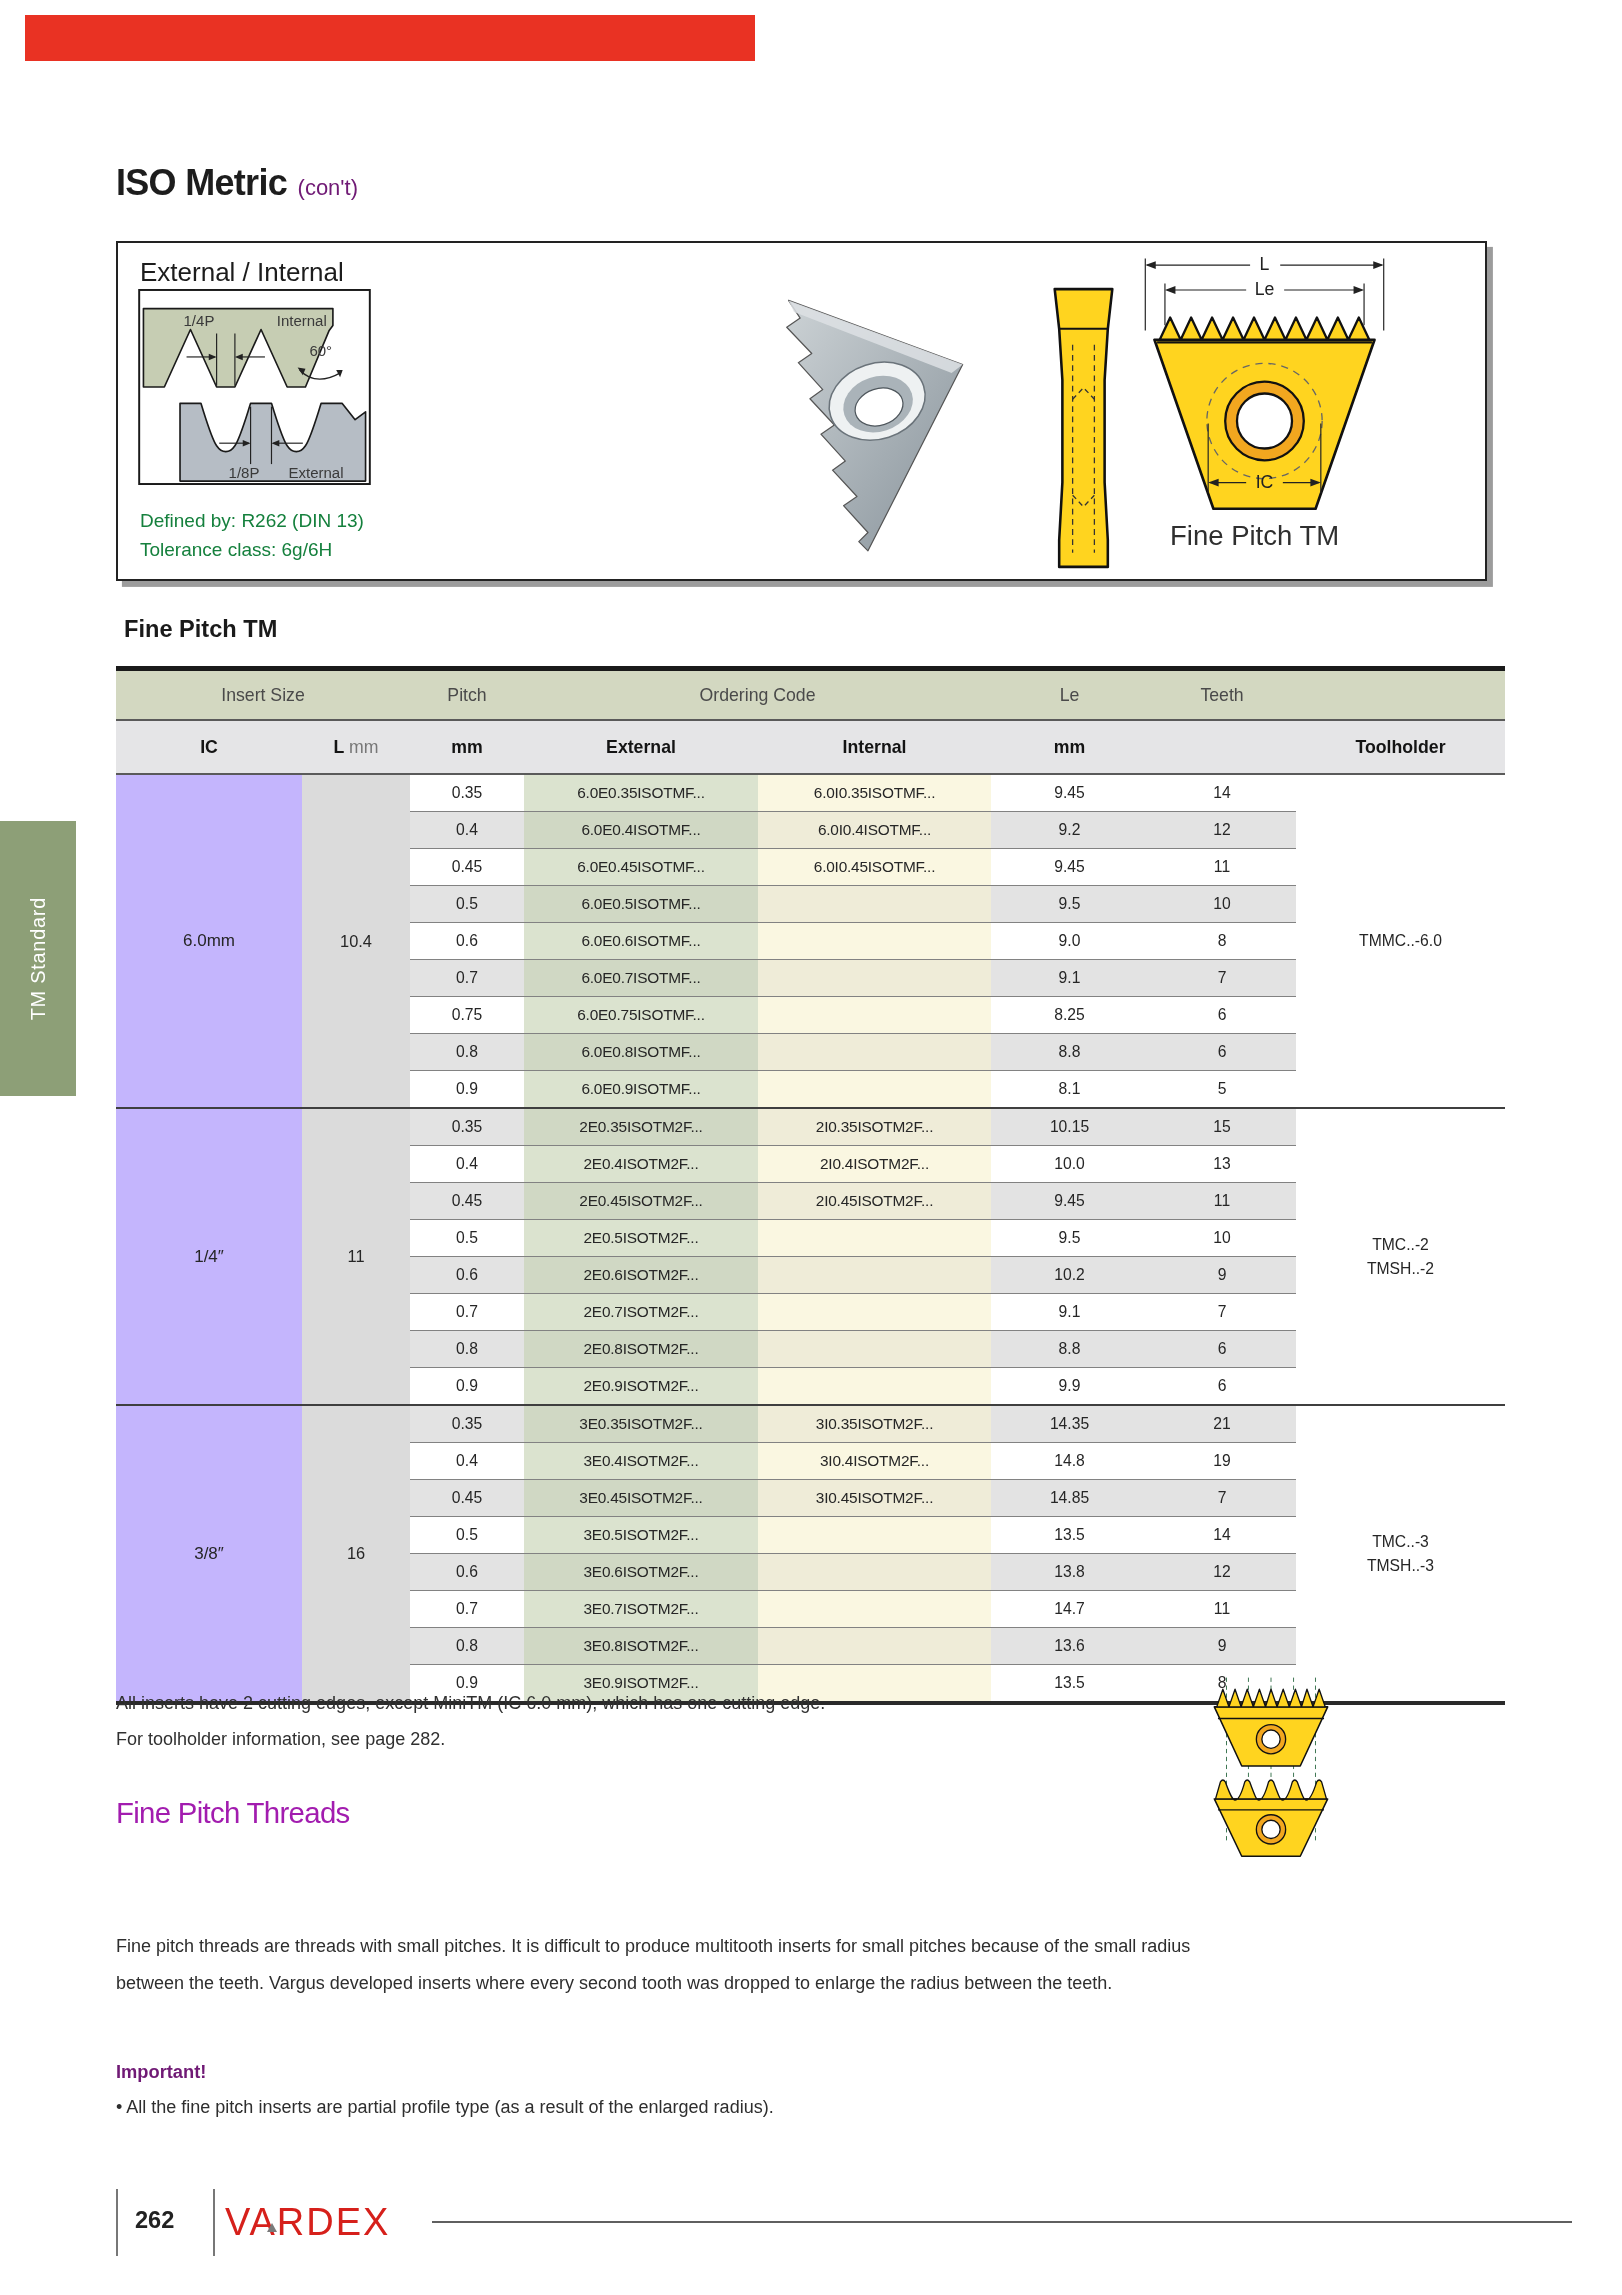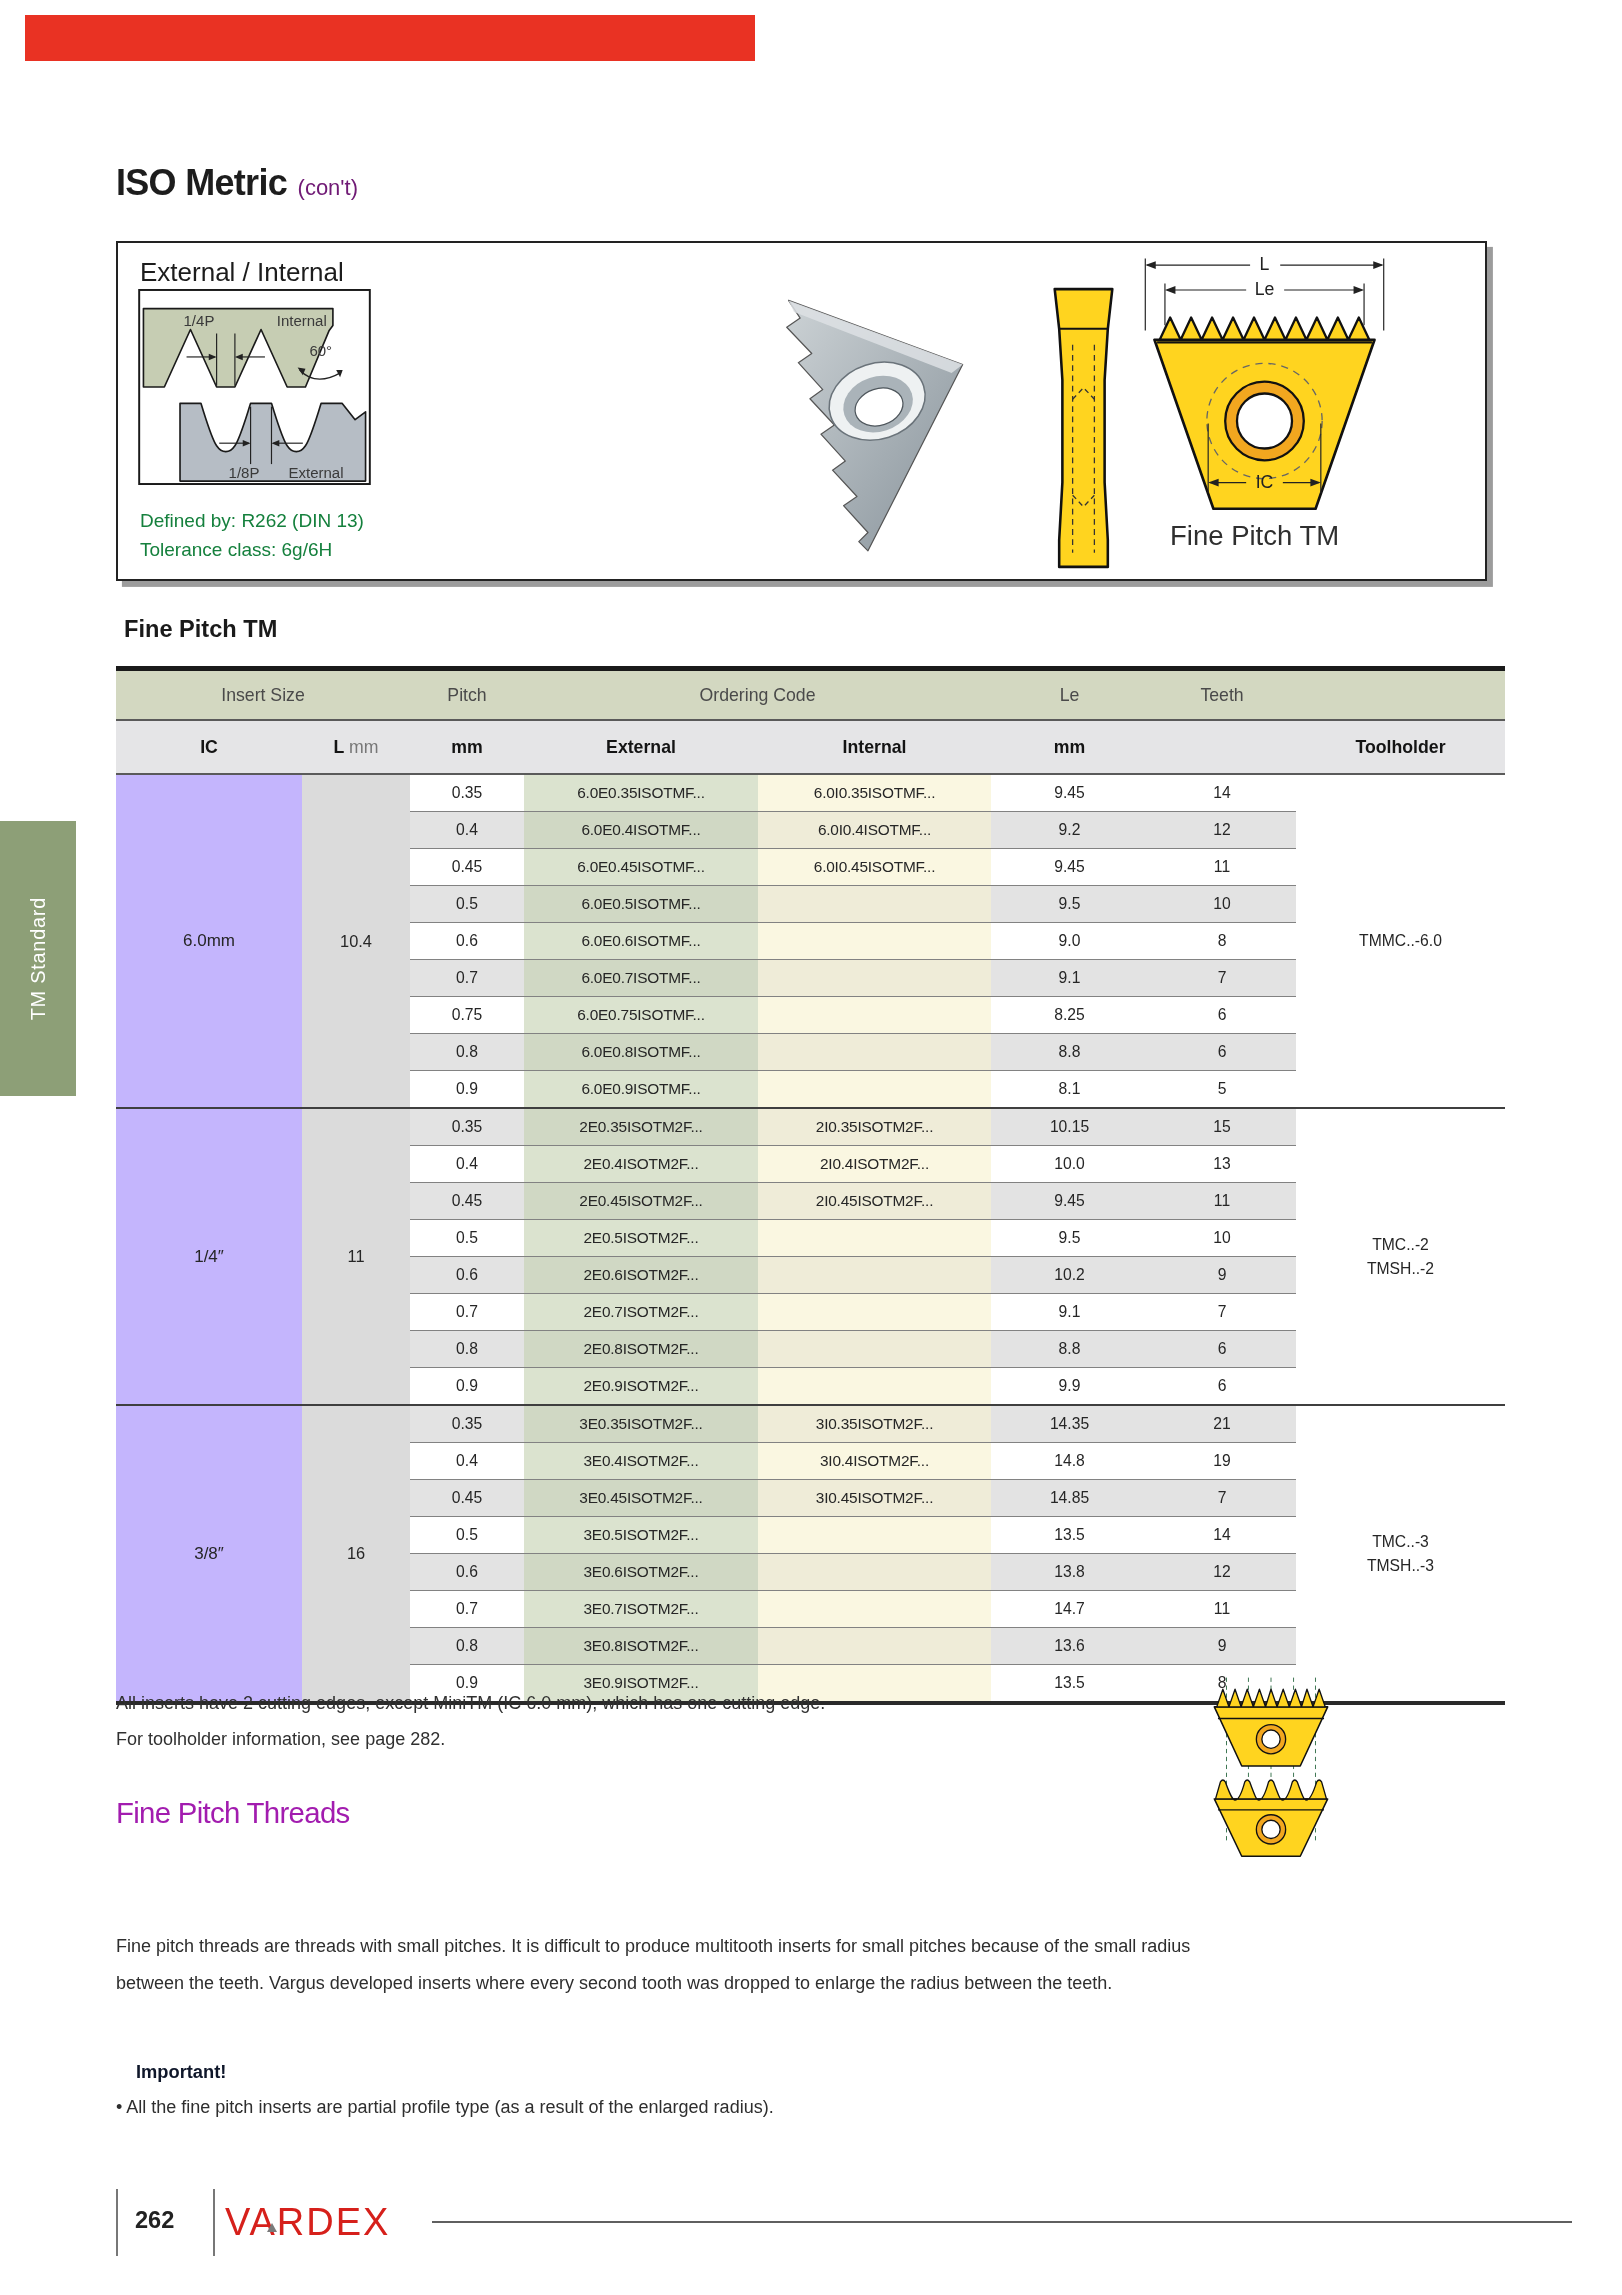--- a/index.html
+++ b/index.html
@@ -48,21 +48,21 @@
   tr.group-start td{border-top:2px solid #3f3f3f;}
   td.th-cell{background:#fff;text-align:left;padding-left:41px;font-size:15.7px;line-height:24px;}
 
   
   .notes{left:116px;top:1685px;width:1086px;font-size:18px;color:#303030;line-height:36px;}
   .notes b{color:#111;}
 
   
   .sec-heading{left:116px;top:1796px;font-size:29.4px;color:#a21caf;letter-spacing:-0.7px;}
   .sec-body{left:116px;top:1928px;width:1099px;font-size:18px;color:#2e2e2e;line-height:37px;}
-  .important{left:116px;top:2061px;font-size:18.3px;font-weight:bold;color:#0f172a;margin-left:20px;}
+  .important{left:116px;top:2061px;font-size:18.3px;font-weight:bold;color:#701a75;}
   .bullet{left:116px;top:2097px;font-size:18px;color:#2e2e2e;}
 
   
   .fbar{width:2px;height:67px;background:#777;}
   .fnum{left:135px;top:2207px;font-size:23.6px;font-weight:bold;color:#222;}
   .logo{left:225px;top:2201px;font-size:38px;font-weight:400;letter-spacing:2px;font-style:normal;}
   .logo .tri{position:absolute;left:42px;top:22px;width:0;height:0;border-left:5.9px solid transparent;border-right:5.9px solid transparent;border-bottom:9.2px solid #7a7a7a;}
   .frule{left:432px;top:2221px;width:1140px;height:2px;background:#5f5f5f;}
 
   svg text{font-family:"Liberation Sans",sans-serif;}

